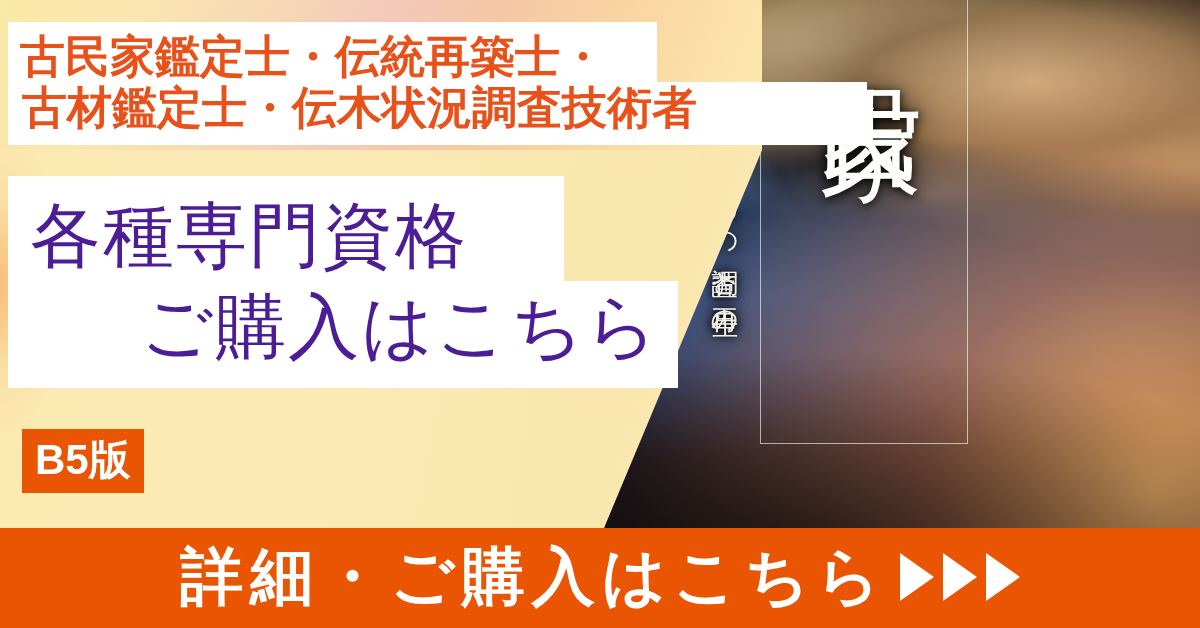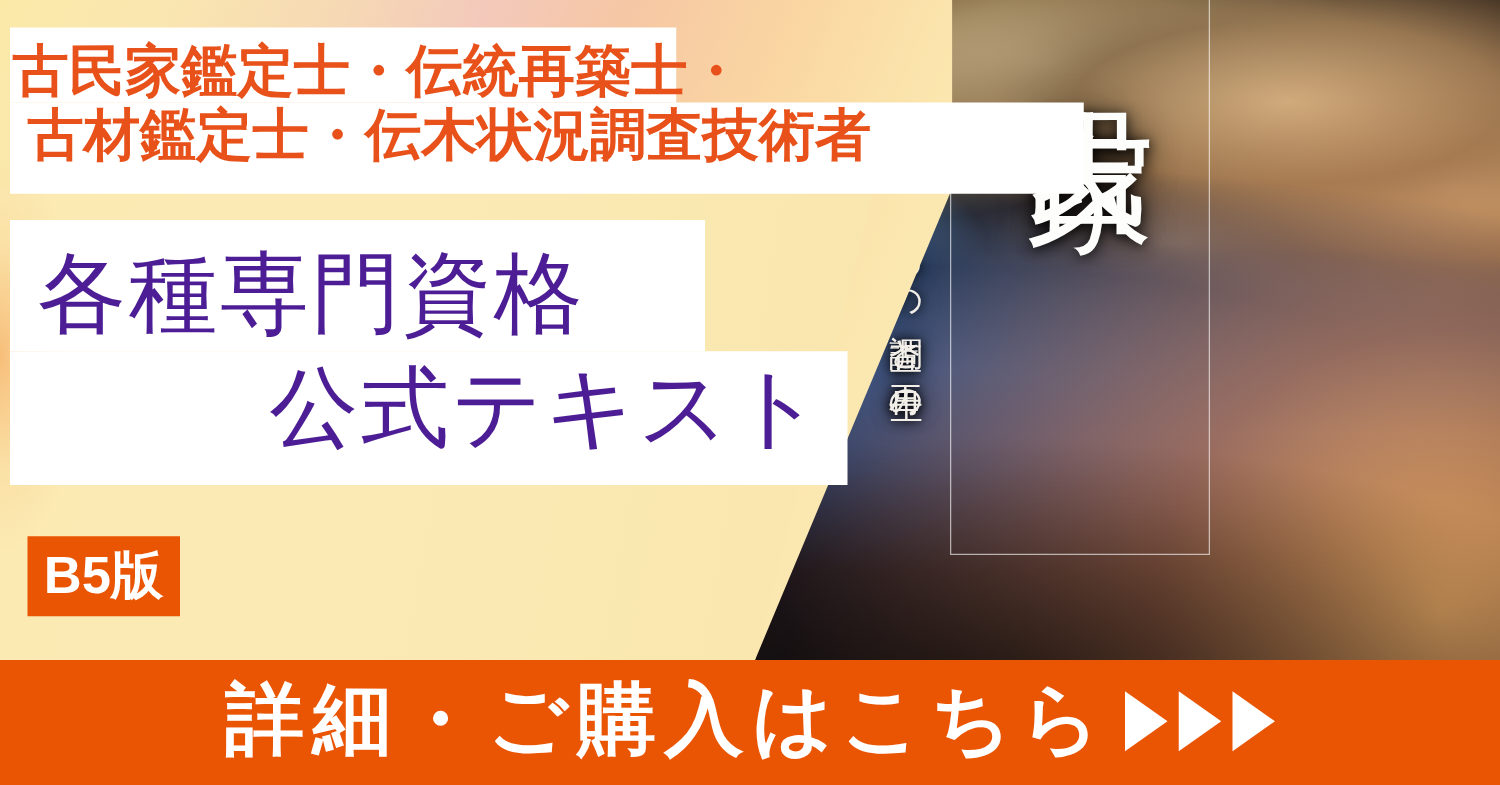--- a/index.html
+++ b/index.html
@@ -111,22 +111,22 @@
   .headline-row {
     background:#ffffff;
     color:#e8521a;
     font-size:45px;
     font-weight:700;
     line-height:1;
     letter-spacing:0px;
     white-space:nowrap;
     display:block;
   }
-  .headline-row-1 { width:533px; padding:12px 0 3px 2px; }
-  .headline-row-2 { width:859px; padding:3px 0 25px 14px; }
+  .headline-row-1 { width:649px; padding:12px 0 3px 12px; }
+  .headline-row-2 { width:859px; padding:3px 0 15px 14px; }
 
   
   .maintitle { position:absolute; left:8px; top:176px; }
   .maintitle-row {
     background:#ffffff;
     color:#4c1d95;
     font-weight:400;
     font-size:71px;
     line-height:1;
     letter-spacing:2px;
@@ -189,21 +189,21 @@
   <div class="cream-body"></div>
   <div class="left-bloom"></div>
 
   <div class="headline">
     <span class="headline-row headline-row-1">古民家鑑定士・伝統再築士・</span>
     <span class="headline-row headline-row-2">古材鑑定士・伝木状況調査技術者</span>
   </div>
 
   <div class="maintitle">
     <span class="maintitle-row maintitle-row-1">各種専門資格</span>
-    <span class="maintitle-row maintitle-row-2">公式テキスト</span>
+    <span class="maintitle-row maintitle-row-2">ご購入はこちら</span>
   </div>
 
   <div class="price-row">
     <span class="price-badge">B5版</span>
   </div>
 
   <div class="cta-bar">
     <span class="cta-text">詳細・ご購入はこちら</span>
     <span class="cta-arrows">
       <span class="cta-arrow"></span>

